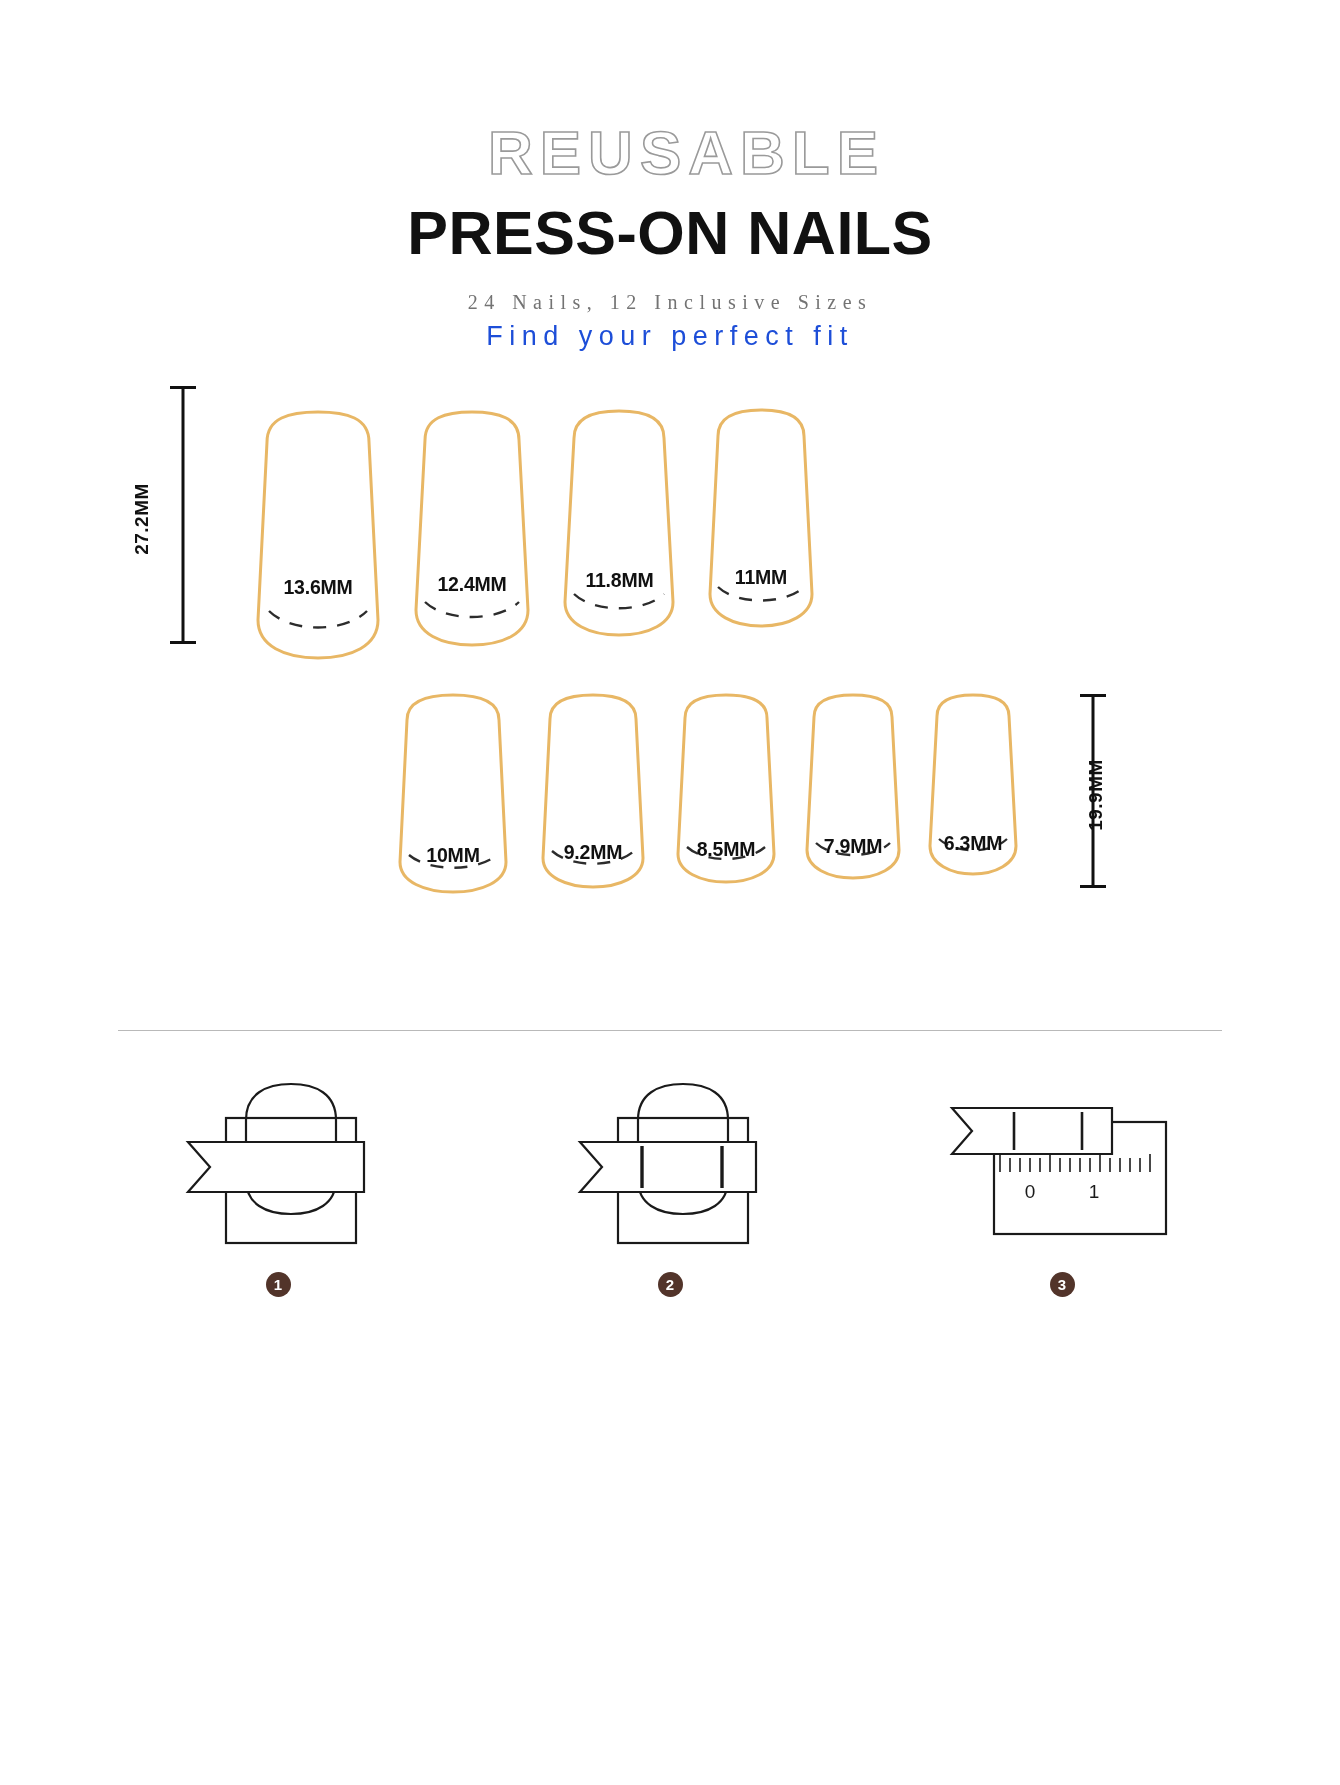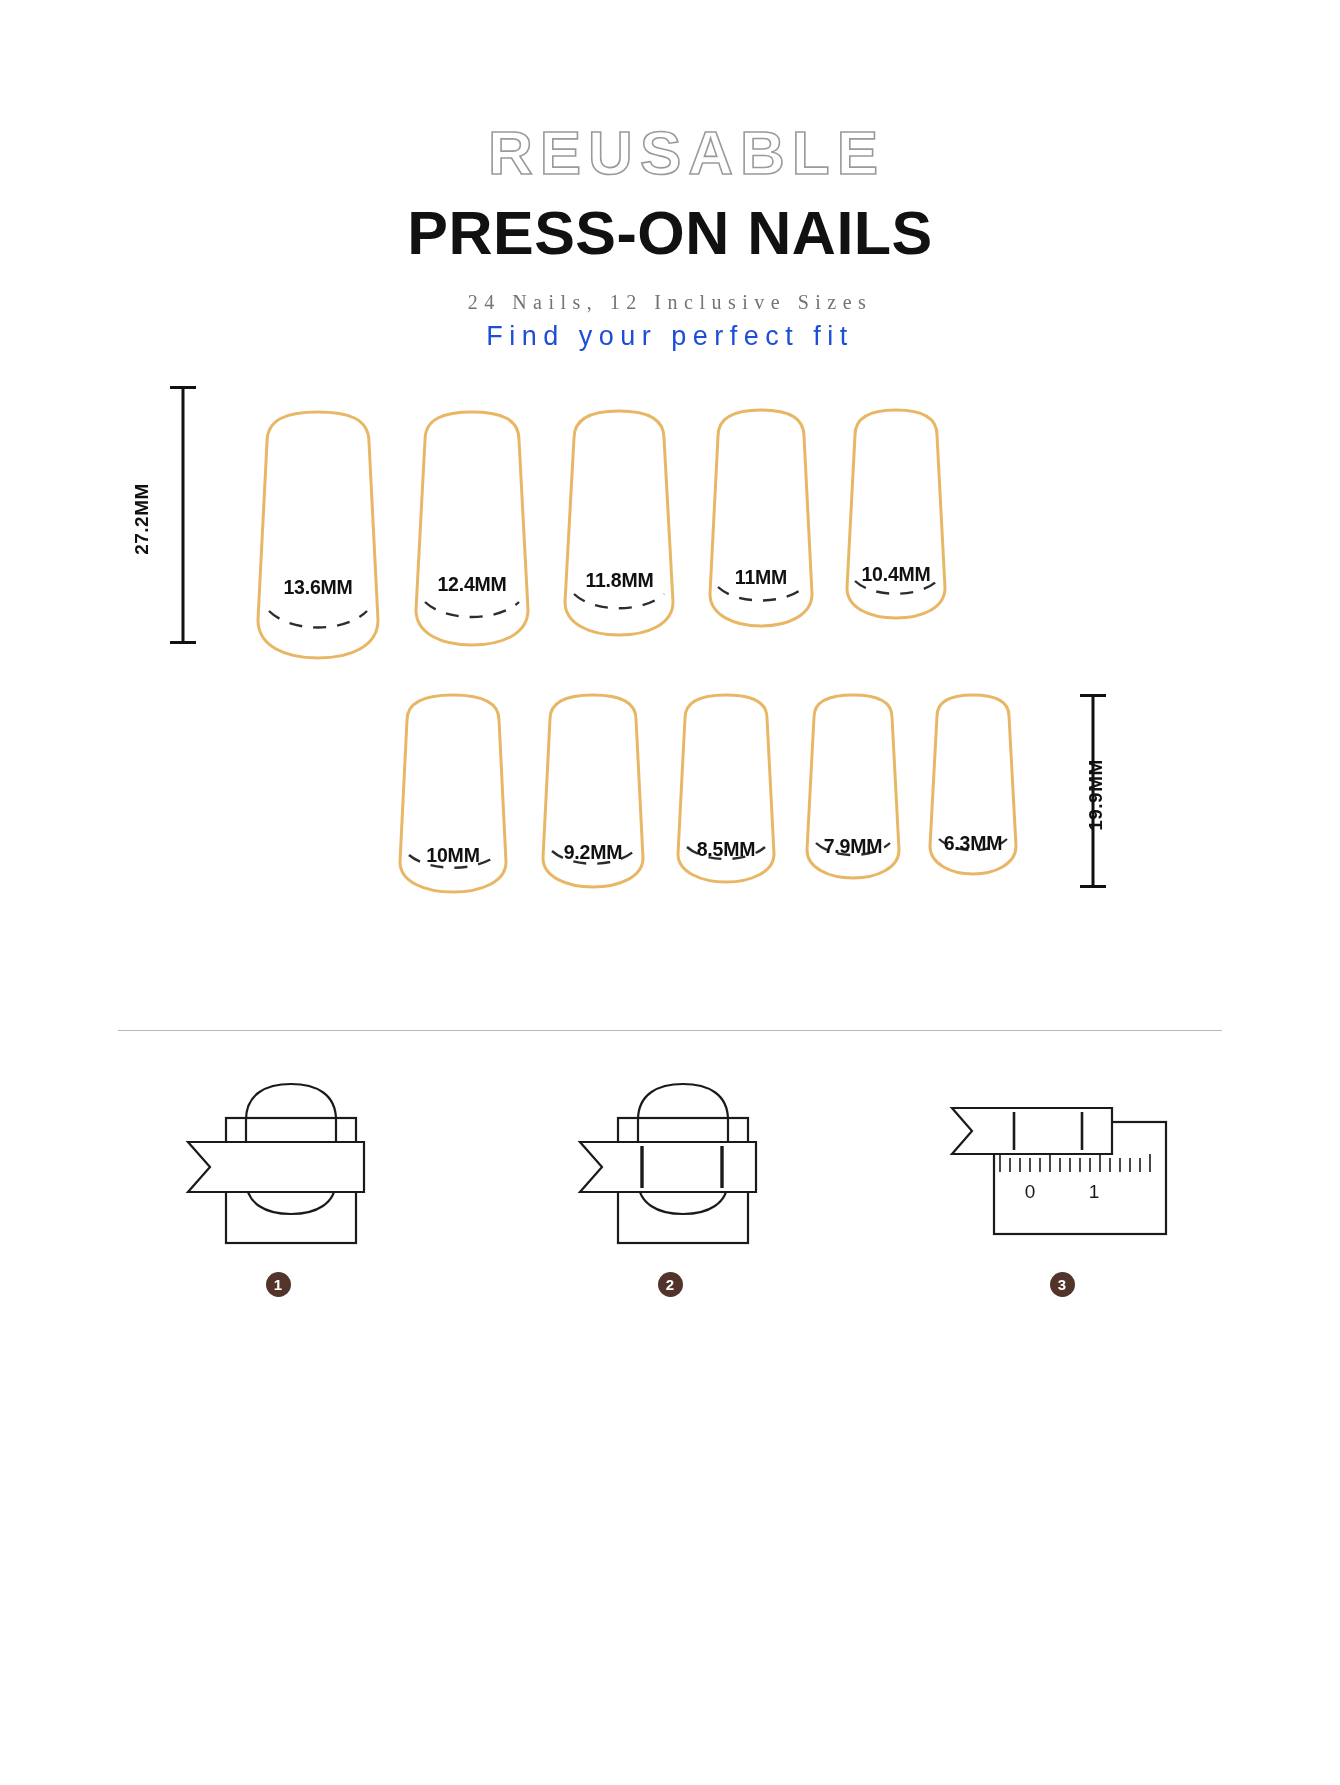--- a/index.html
+++ b/index.html
@@ -251,27 +251,20 @@
       </div>
 
       <div class="nail" style="width:130px;">
         <svg width="130" height="230" viewBox="0 0 130 230">
           <path d="M22,30 C22,10 41,4 65,4 C89,4 108,10 108,30 L116,188 C116,209 92,220 65,220 C38,220 14,209 14,188 Z" fill="none" stroke="#e8b765" stroke-width="3"></path>
           <path d="M22,181 C41,199 89,199 108,181" fill="none" stroke="#2c2c2c" stroke-width="2.4" stroke-dasharray="13,11"></path>
         </svg>
         <div class="nail-label" style="top:160px;text-align:center;">11MM</div>
       </div>
 
-      <div class="nail" style="width:124px;">
-        <svg width="124" height="224" viewBox="0 0 124 224">
-          <path d="M21,29 C21,10 39,4 62,4 C85,4 103,10 103,29 L111,182 C111,202 88,212 62,212 C36,212 13,202 13,182 Z" fill="none" stroke="#e8b765" stroke-width="3"></path>
-          <path d="M21,175 C39,192 85,192 103,175" fill="none" stroke="#2c2c2c" stroke-width="2.4" stroke-dasharray="13,11"></path>
-        </svg>
-        <div class="nail-label" style="top:157px;">10.4MM</div>
-      </div>
 
     </div>
 
     <div class="nail-row row-bottom">
 
       <div class="nail" style="width:136px;">
         <svg width="136" height="210" viewBox="0 0 136 210">
           <path d="M22,28 C22,9 42,3 68,3 C94,3 114,9 114,28 L121,170 C121,190 96,200 68,200 C40,200 15,190 15,170 Z" fill="none" stroke="#e8b765" stroke-width="3"></path>
           <path d="M24,163 C44,180 92,180 112,163" fill="none" stroke="#2c2c2c" stroke-width="2.4" stroke-dasharray="13,11"></path>
         </svg>

